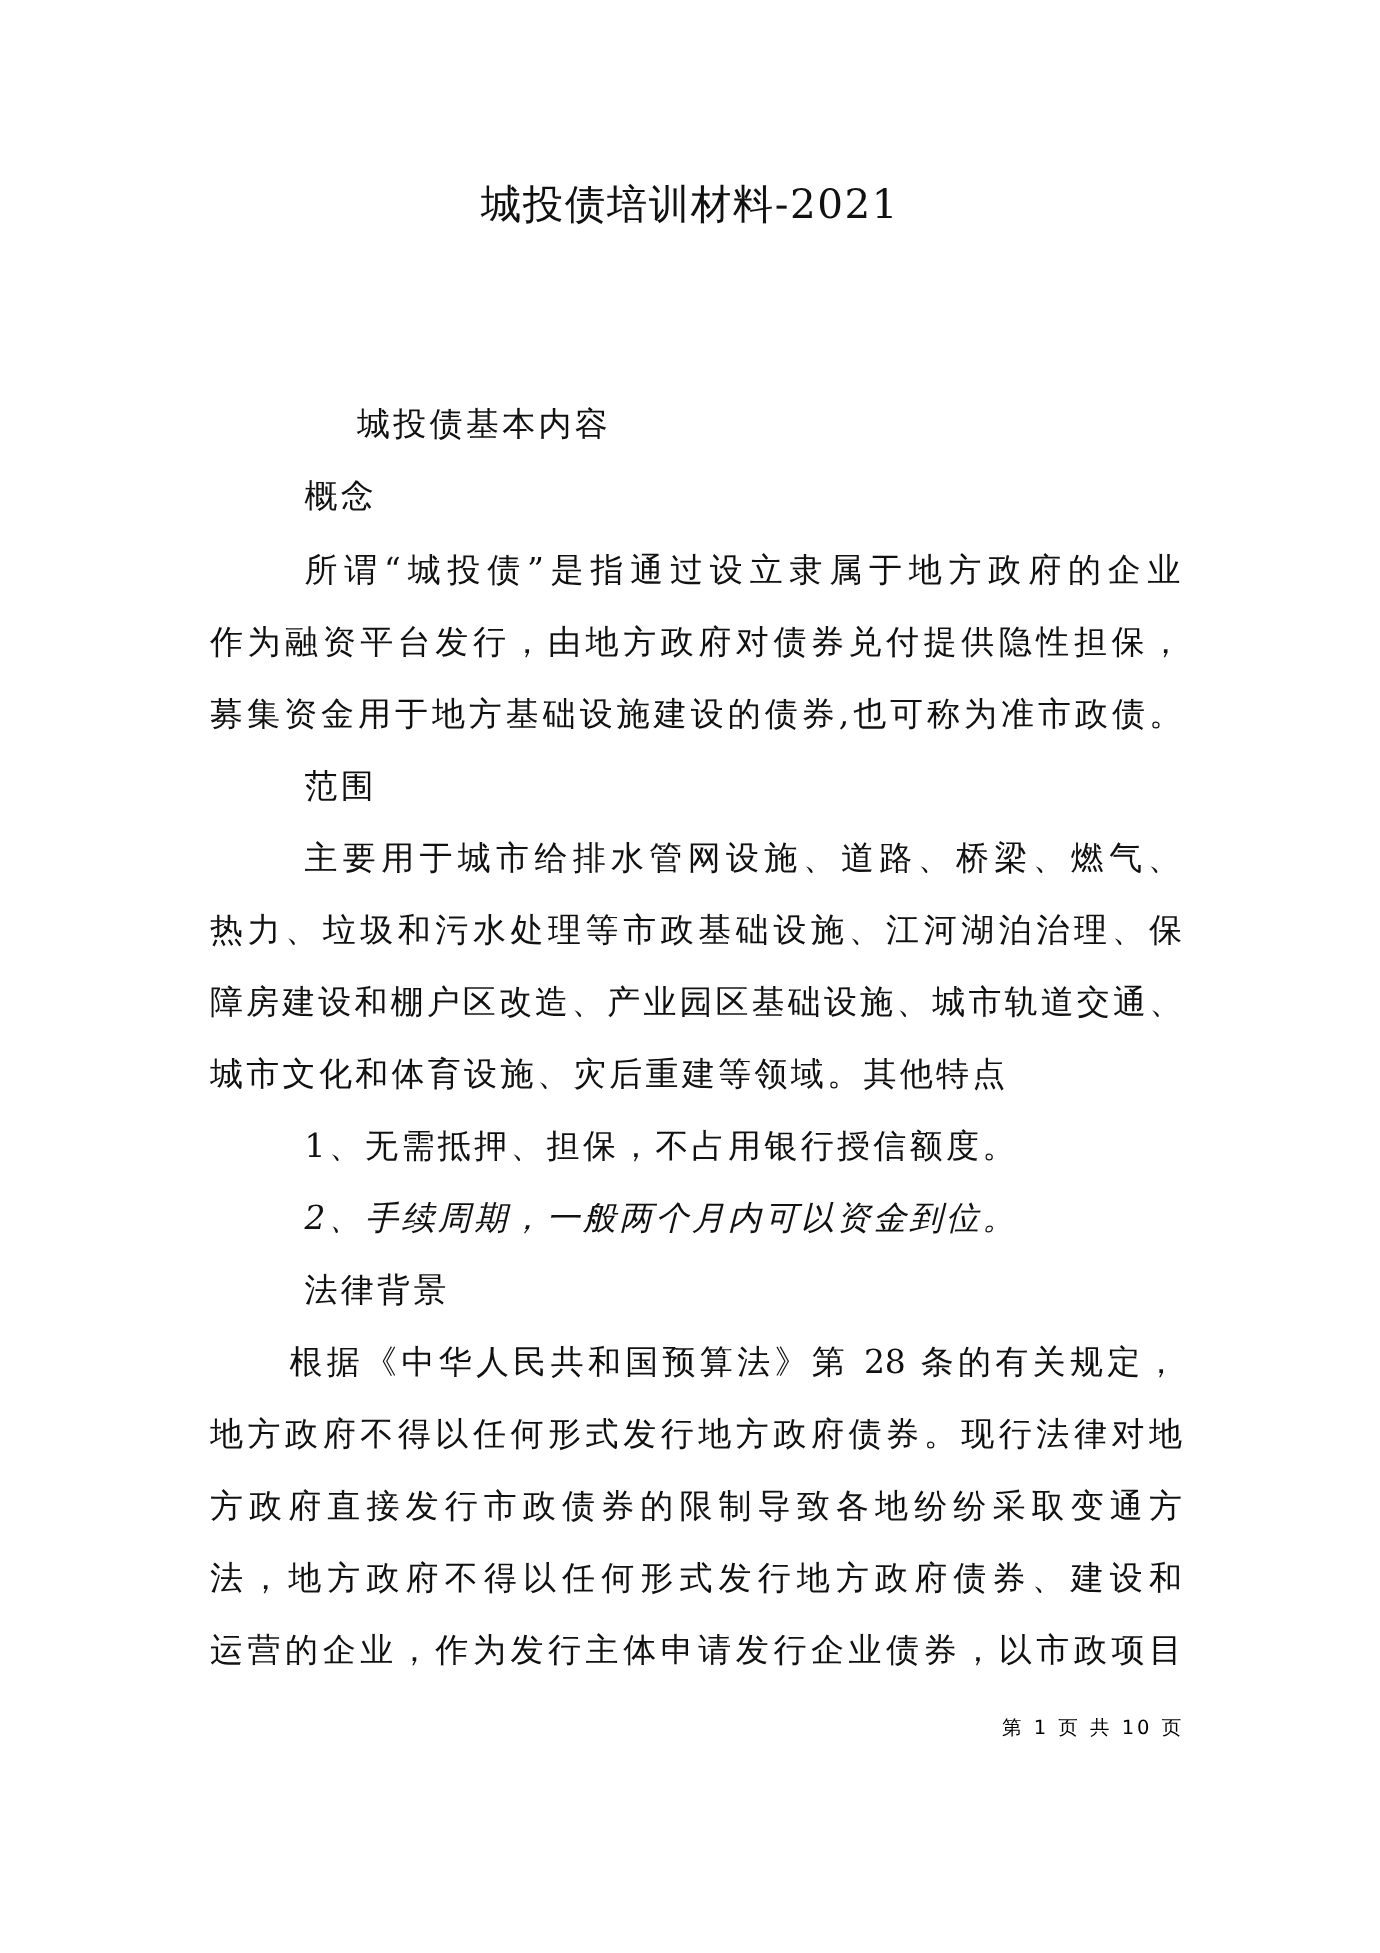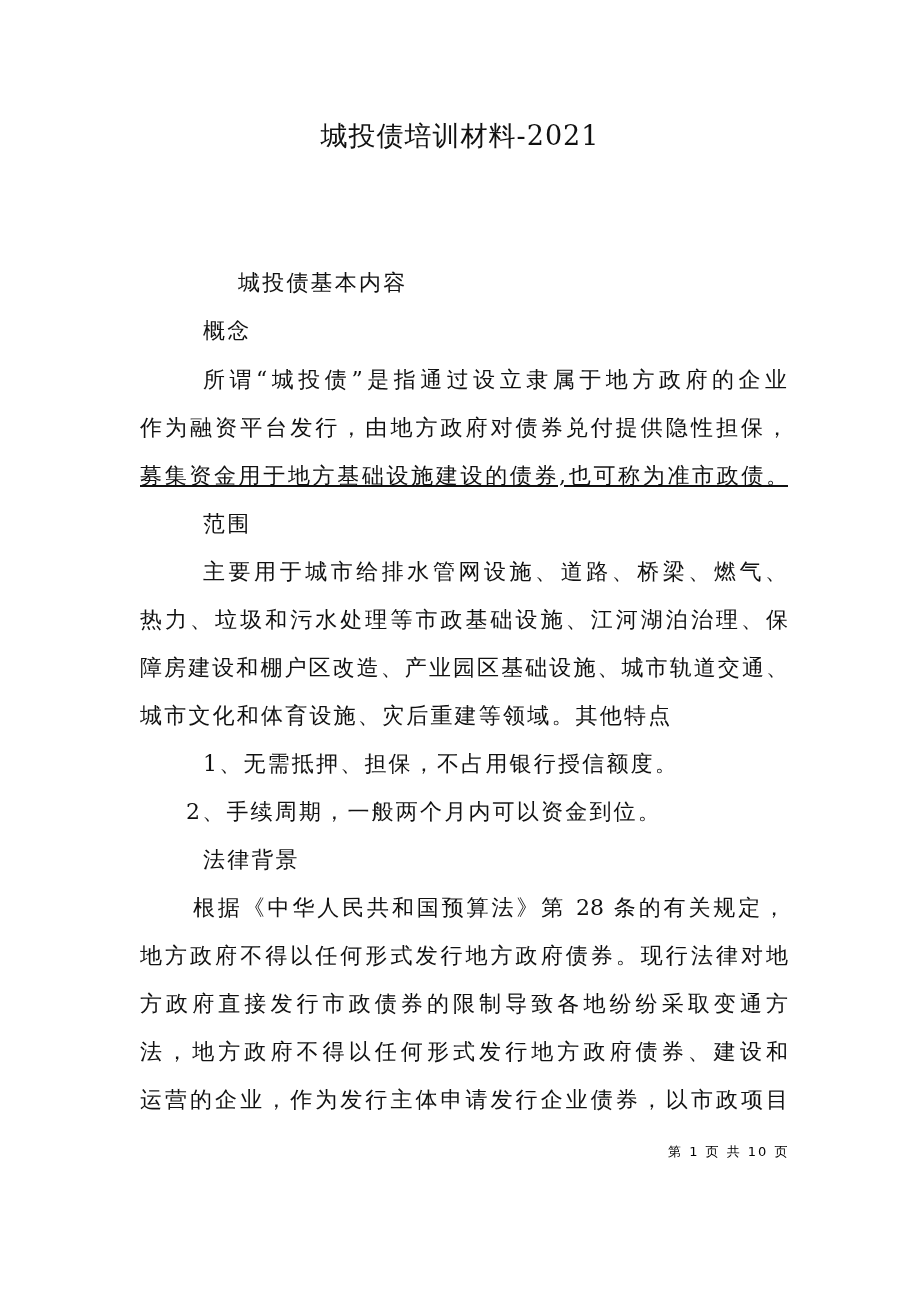--- a/index.html
+++ b/index.html
@@ -14,28 +14,28 @@
 </style>
 </head>
 <body>
 
 <div class="title">城投债培训材料-2021</div>
 
 <div class="line" style="top:268px; left:238px;">城投债基本内容</div>
 <div class="line" style="top:316px; left:203px;">概念</div>
 <div class="line just" style="top:365px; left:203px; width:584px;">所谓“城投债”是指通过设立隶属于地方政府的企业</div>
 <div class="line just" style="top:413px;">作为融资平台发行，由地方政府对债券兑付提供隐性担保，</div>
-<div class="line just" style="top:461px;text-decoration:underline;">募集资金用于地方基础设施建设的债券,也可称为准市政债。</div>
+<div class="line just" style="top:461px;">募集资金用于地方基础设施建设的债券,也可称为准市政债。</div>
 <div class="line" style="top:509px; left:203px;">范围</div>
 <div class="line just" style="top:557px; left:203px; width:584px;">主要用于城市给排水管网设施、道路、桥梁、燃气、</div>
 <div class="line just" style="top:605px;">热力、垃圾和污水处理等市政基础设施、江河湖泊治理、保</div>
 <div class="line just" style="top:653px;">障房建设和棚户区改造、产业园区基础设施、城市轨道交通、</div>
 <div class="line" style="top:701px;">城市文化和体育设施、灾后重建等领域。其他特点</div>
 <div class="line" style="top:749px; left:203px;">1、无需抵押、担保，不占用银行授信额度。</div>
-<div class="line" style="top:797px; left:186px;">2、手续周期，一般两个月内可以资金到位。</div>
+<div class="line" style="top:797px; left:203px;font-style:italic;">2、手续周期，一般两个月内可以资金到位。</div>
 <div class="line" style="top:845px; left:203px;">法律背景</div>
 <div class="line just" style="top:893px; left:193px; width:592px;">根据《中华人民共和国预算法》第 28 条的有关规定，</div>
 <div class="line just" style="top:941px;">地方政府不得以任何形式发行地方政府债券。现行法律对地</div>
 <div class="line just" style="top:989px;">方政府直接发行市政债券的限制导致各地纷纷采取变通方</div>
 <div class="line just" style="top:1037px;">法，地方政府不得以任何形式发行地方政府债券、建设和</div>
 <div class="line just" style="top:1085px;">运营的企业，作为发行主体申请发行企业债券，以市政项目</div>
 
 <div class="footer">第 1 页 共 10 页</div>
 
 </body></html>

